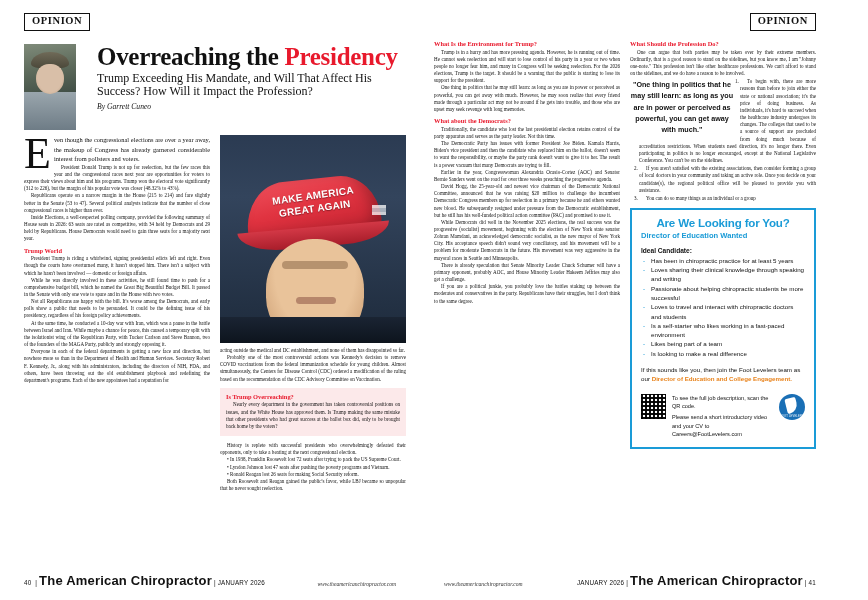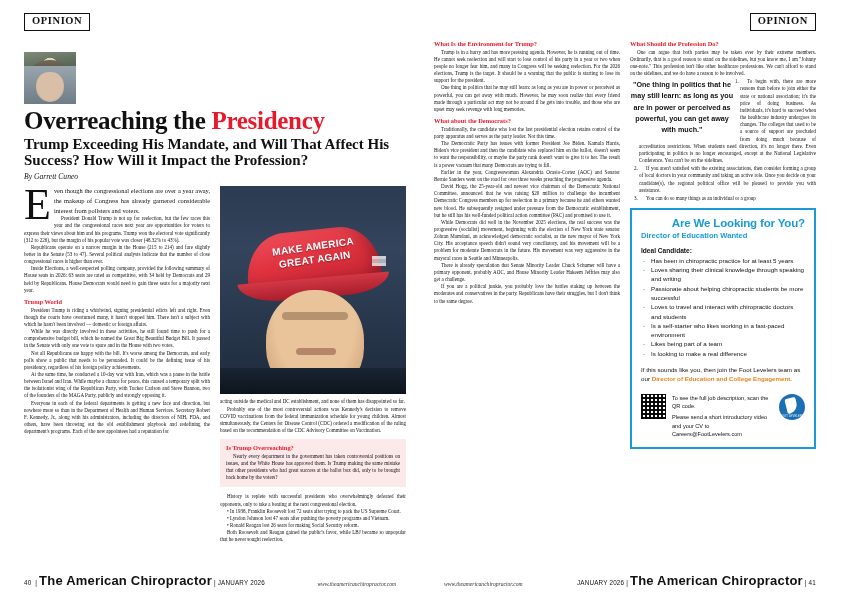--- a/index.html
+++ b/index.html
@@ -25,21 +25,21 @@
     padding: 2px 7px 3px 7px;
     font-family: "Liberation Serif", serif;
     font-weight: bold;
     font-size: 10.5px;
     letter-spacing: 0.6px;
     line-height: 1;
   }
   .opinion-row.right { text-align: right; }
 
   
-  .masthead { display:flex; gap:4px; margin-top: 20px; flex-direction: column; }
+  .masthead { display:flex; gap:21px; margin-top: 12px; }
   .author-photo {
     width: 52px; height: 86px;
     flex: 0 0 52px;
     background:
       radial-gradient(circle at 50% 26%, #e8d4c2 0 16%, transparent 17%),
       linear-gradient(170deg, #7f8b7a 0%, #5e6b5c 30%, #3c4a42 65%, #2c3830 100%);
     position: relative;
     overflow: hidden;
   }
   .author-photo:before {
@@ -63,23 +63,23 @@
   h1.headline {
     margin: 0;
     font-size: 25px;
     line-height: 1.02;
     font-weight: bold;
     letter-spacing: -0.3px;
   }
   h1.headline .accent { color: #e8192c; }
   .deck {
     margin: 2px 0 0 0;
-    font-size: 15px;
+    font-size: 12px;
     line-height: 1.13;
-    font-weight: bold;
+    font-weight: normal;
   }
   .byline {
     margin: 3px 0 0 0;
     font-style: italic;
     font-size: 7.6px;
   }
 
   
   .cols { display:flex; gap: 10px; margin-top: 5px; }
   .col { width: 186px; }
@@ -209,21 +209,21 @@
     margin-top: 6px;
     padding: 7px 9px 8px 9px;
     width: 186px;
     position: relative;
   }
   .ad-title {
     color: #1a9bd7;
     font-family: "Liberation Sans", sans-serif;
     font-weight: bold;
     font-size: 11.6px;
-    text-align: right;
+    text-align: center;
     line-height: 1.1;
     letter-spacing: -0.2px;
   }
   .ad-sub {
     color: #1a9bd7;
     font-family: "Liberation Sans", sans-serif;
     font-weight: bold;
     font-size: 7.6px;
     text-align: left;
     margin-top: 1px;

